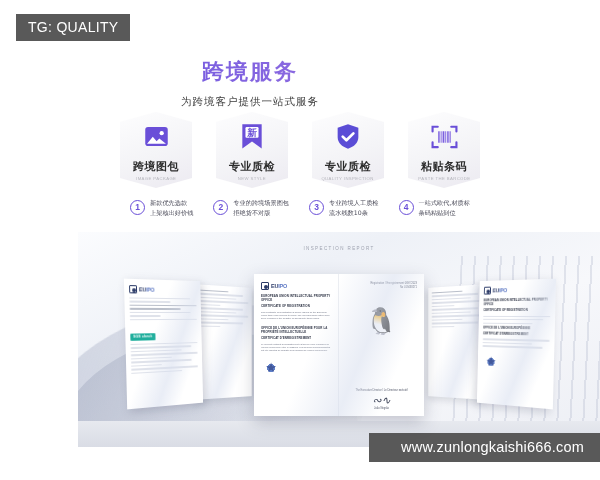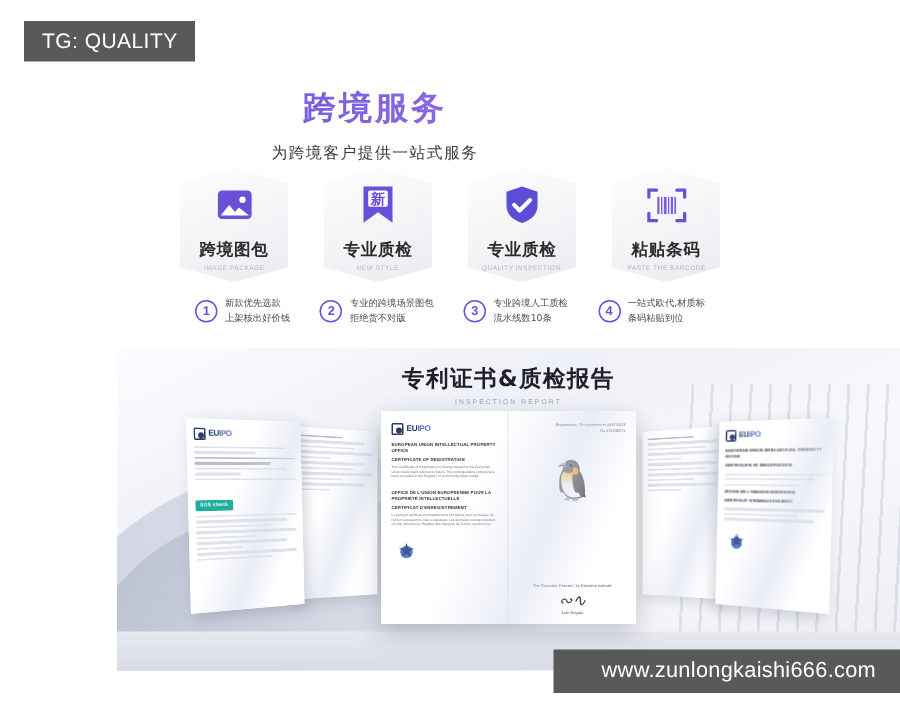--- a/index.html
+++ b/index.html
@@ -331,21 +331,20 @@
     </div>
   </div>
 </div>
 
 <div class="panel">
   <div class="panel-swoosh"></div>
   <div class="panel-swoosh2"></div>
   <div class="panel-columns"></div>
 
   <div class="panel-head">
-    <div class="panel-title">专利证书&amp;质检报告</div>
     <div class="panel-sub">INSPECTION REPORT</div>
   </div>
 
   <div class="doc doc-left2">
     <div class="ln w60 dark"></div>
       <div class="ln w90"></div>
       <div class="ln w75"></div>
     <div class="ln w100"></div>
       <div class="ln w45"></div>
       <div class="ln w90"></div>

